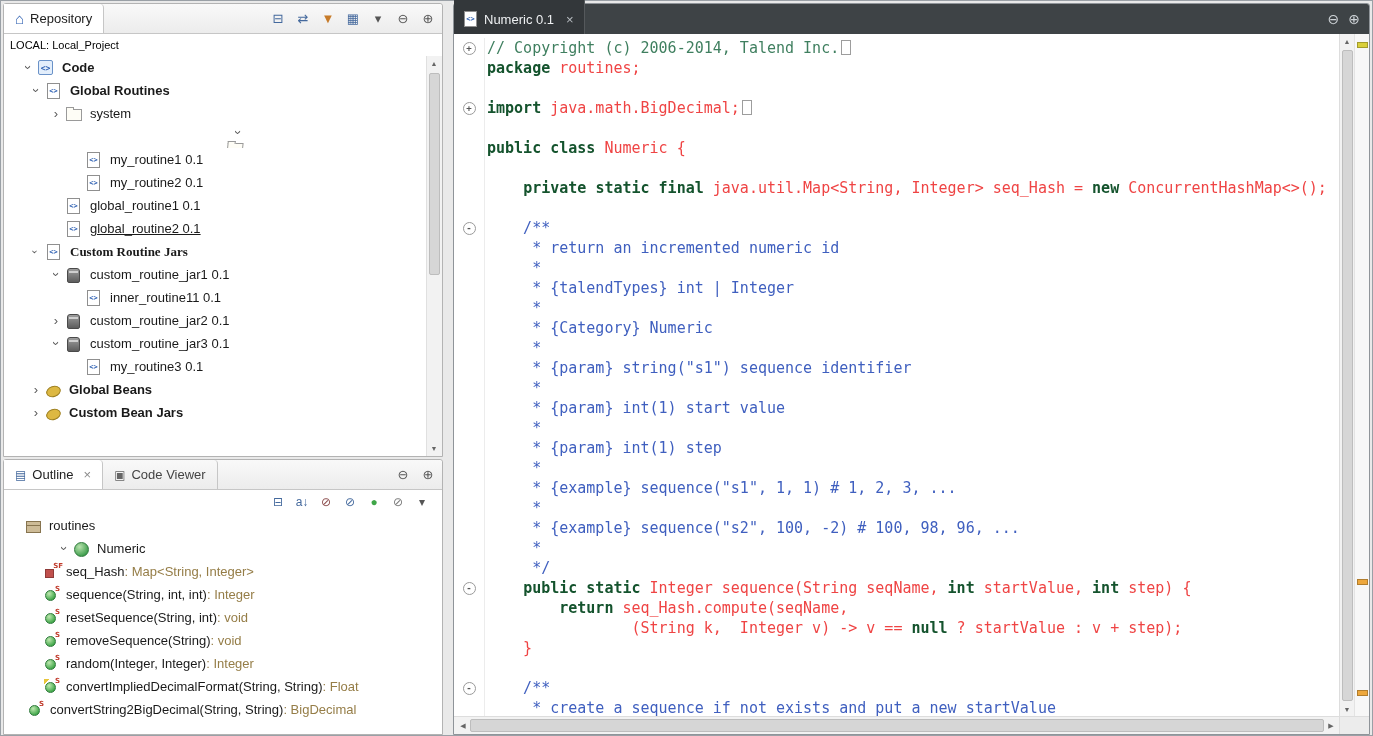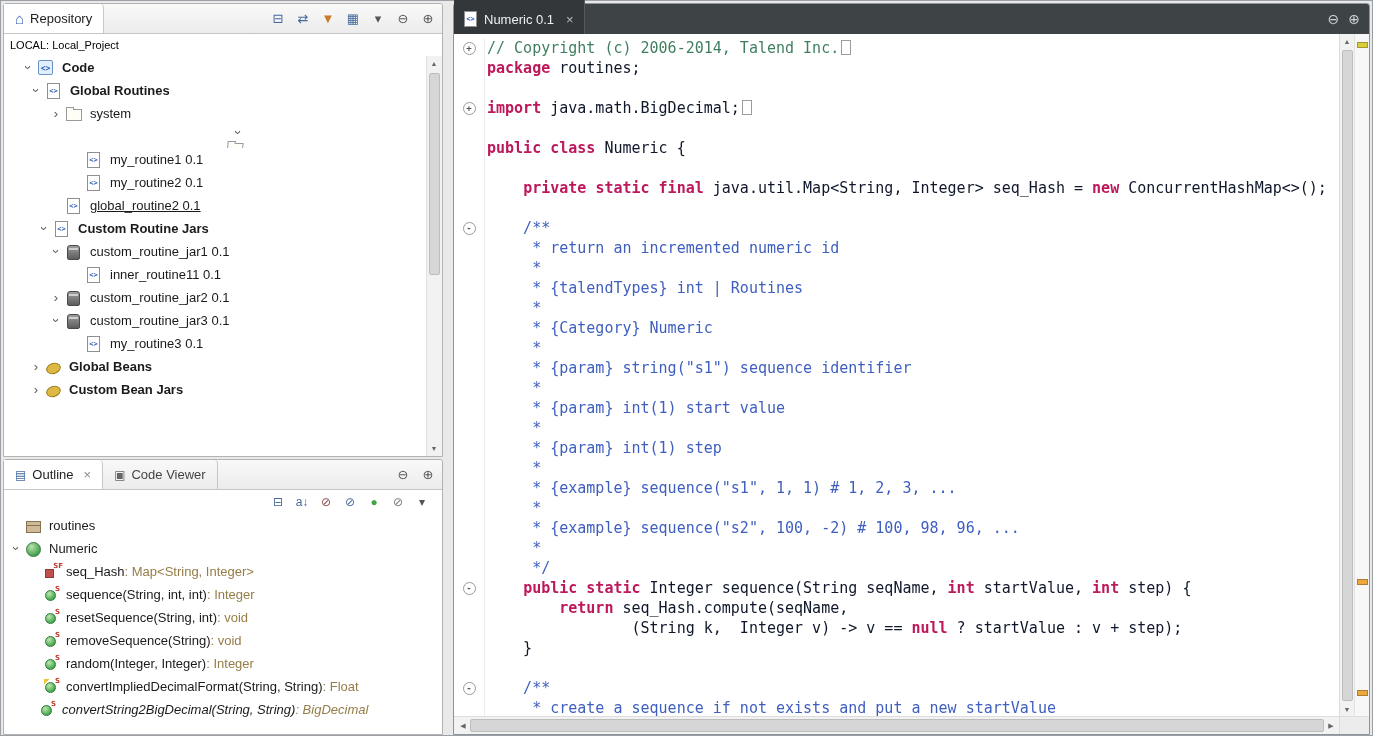--- a/index.html
+++ b/index.html
@@ -79,24 +79,24 @@
   .etab .close{color:#b7bcc0;font-size:13px;margin-left:5px;cursor:pointer;}
   .ebar-right{position:absolute;right:9px;top:0;height:30px;display:flex;align-items:center;gap:9px;color:#ced3d7;font-size:14px;}
   .ebar-right span{cursor:pointer;}
 
   .codearea{position:absolute;top:30px;left:0;right:29px;bottom:17px;background:#fff;overflow:hidden;cursor:text;}
   .codelines{position:absolute;top:4px;left:0;right:0;}
   .code-line{display:flex;height:20px;}
   .gcell{width:30px;flex:none;display:flex;align-items:center;justify-content:center;border-right:1px solid #ececec;}
   .fold{width:11px;height:11px;border:1px solid #9a9a9a;border-radius:50%;background:#fff;color:#555;font:bold 9px/10px "DejaVu Sans Mono",monospace;text-align:center;display:inline-block;cursor:pointer;}
   .ctext{white-space:pre;font:15px/20px "DejaVu Sans Mono","Liberation Mono",monospace;color:#000;padding-left:2px;}
-  .tk-kw{color:#be185d;font-weight:bold;text-align:right;}
+  .tk-kw{color:#14532d;font-weight:bold;text-align:right;}
   .tk-com{color:#3f7f5f;}
   .tk-doc{color:#3f5fbf;}
-  .tk-pln{color:#0f172a;}
+  .tk-pln{color:#ef4444;}
   .tk-box{display:inline-block;width:8px;height:13px;border:1px solid #9d9d9d;margin-left:2px;vertical-align:-2px;}
 
   .vscroll{position:absolute;top:30px;right:14px;bottom:17px;width:15px;background:#f2f2f2;border-left:1px solid #ddd;}
   .ruler{position:absolute;top:30px;right:0;bottom:17px;width:14px;background:#f7f7f7;border-left:1px solid #e3e3e3;}
   .rmark{position:absolute;left:2px;width:9px;height:4px;display:block;border:1px solid rgba(0,0,0,.25);cursor:pointer;}
   .hscroll{position:absolute;left:0;right:29px;bottom:0;height:17px;background:#f2f2f2;border-top:1px solid #ddd;}
   .hscroll .sarr{top:1px;line-height:15px;}
   .hscroll .lt{left:2px;} .hscroll .rt{right:2px;left:auto;}
   .hthumb{position:absolute;left:16px;right:16px;top:2px;bottom:2px;background:#d6d6d6;border:1px solid #bdbdbd;border-radius:2px;}
   .corner{position:absolute;right:0;bottom:0;width:29px;height:17px;background:#ececec;border-top:1px solid #ddd;border-left:1px solid #ddd;}
@@ -148,26 +148,31 @@
           <div class="trow" style="padding-left: 64px;">
             <span class="arrow none"></span>
             <span class="ico ico-routine"></span>
             <span class="lbl">my_routine1 0.1</span>
           </div>
           <div class="trow" style="padding-left: 64px;">
             <span class="arrow none"></span>
             <span class="ico ico-routine"></span>
             <span class="lbl">my_routine2 0.1</span>
           </div>
+          <div class="trow" style="padding-left: 44px;">
+            <span class="arrow none"></span>
+            <span class="ico ico-routine"></span>
+            <span class="lbl">global_routine1 0.1</span>
+          </div>
           <div class="trow" style="padding-left: 44px; text-decoration: underline;">
             <span class="arrow none"></span>
             <span class="ico ico-routine"></span>
             <span class="lbl">global_routine2 0.1</span>
           </div>
-          <div class="trow bold" style="padding-left: 32px;">
+          <div class="trow bold" style="padding-left: 24px; font-family: Liberation Serif, serif;">
             <span class="arrow expanded">›</span>
             <span class="ico ico-routines"></span>
             <span class="lbl">Custom Routine Jars</span>
           </div>
           <div class="trow" style="padding-left: 44px;">
             <span class="arrow expanded">›</span>
             <span class="ico ico-jar"></span>
             <span class="lbl">custom_routine_jar1 0.1</span>
           </div>
           <div class="trow" style="padding-left: 64px;">
@@ -234,21 +239,21 @@
         <span class="tbico" style="color: rgb(119, 119, 119);">⊘</span>
         <span class="tbico" style="color: rgb(85, 85, 85);">▾</span>
       </div>
     <div class="treebox">
       <div id="outline-tree">
           <div class="trow" style="padding-left: 4px;">
             <span class="arrow none"></span>
             <span class="ico ico-package"></span>
             <span class="lbl">routines</span>
           </div>
-          <div class="trow" style="padding-left: 4px;">
+          <div class="trow" style="padding-left: 4px; margin-left: 48px;">
             <span class="arrow expanded">›</span>
             <span class="ico ico-class"></span>
             <span class="lbl">Numeric</span>
           </div>
           <div class="trow" style="padding-left: 24px; text-align: center;">
             <span class="arrow none"></span>
             <span class="ico ico-static-field"></span>
             <span class="lbl">seq_Hash</span>
             <span class="suffix"> : Map&lt;String, Integer&gt;</span>
           </div>
@@ -275,21 +280,21 @@
             <span class="ico ico-static-method"></span>
             <span class="lbl">random(Integer, Integer)</span>
             <span class="suffix"> : Integer</span>
           </div>
           <div class="trow" style="padding-left: 24px;">
             <span class="arrow none"></span>
             <span class="ico ico-static-method-warn"></span>
             <span class="lbl">convertImpliedDecimalFormat(String, String)</span>
             <span class="suffix"> : Float</span>
           </div>
-          <div class="trow" style="padding-left: 20px; font-style: italic;">
+          <div class="trow" style="padding-left: 8px;">
             <span class="arrow none"></span>
             <span class="ico ico-static-method"></span>
             <span class="lbl">convertString2BigDecimal(String, String)</span>
             <span class="suffix"> : BigDecimal</span>
           </div>
         </div>
     </div>
   </section>
 
   <section id="editorPanel">
@@ -355,21 +360,21 @@
           <div class="code-line">
             <span class="gcell"></span>
             <span class="ctext"><span class="tk-doc">     * return an incremented numeric id</span></span>
           </div>
           <div class="code-line">
             <span class="gcell"></span>
             <span class="ctext"><span class="tk-doc">     *</span></span>
           </div>
           <div class="code-line">
             <span class="gcell"></span>
-            <span class="ctext"><span class="tk-doc">     * {talendTypes} int | Routines</span></span>
+            <span class="ctext"><span class="tk-doc">     * {talendTypes} int | Integer</span></span>
           </div>
           <div class="code-line">
             <span class="gcell"></span>
             <span class="ctext"><span class="tk-doc">     *</span></span>
           </div>
           <div class="code-line">
             <span class="gcell"></span>
             <span class="ctext"><span class="tk-doc">     * {Category} Numeric</span></span>
           </div>
           <div class="code-line">

